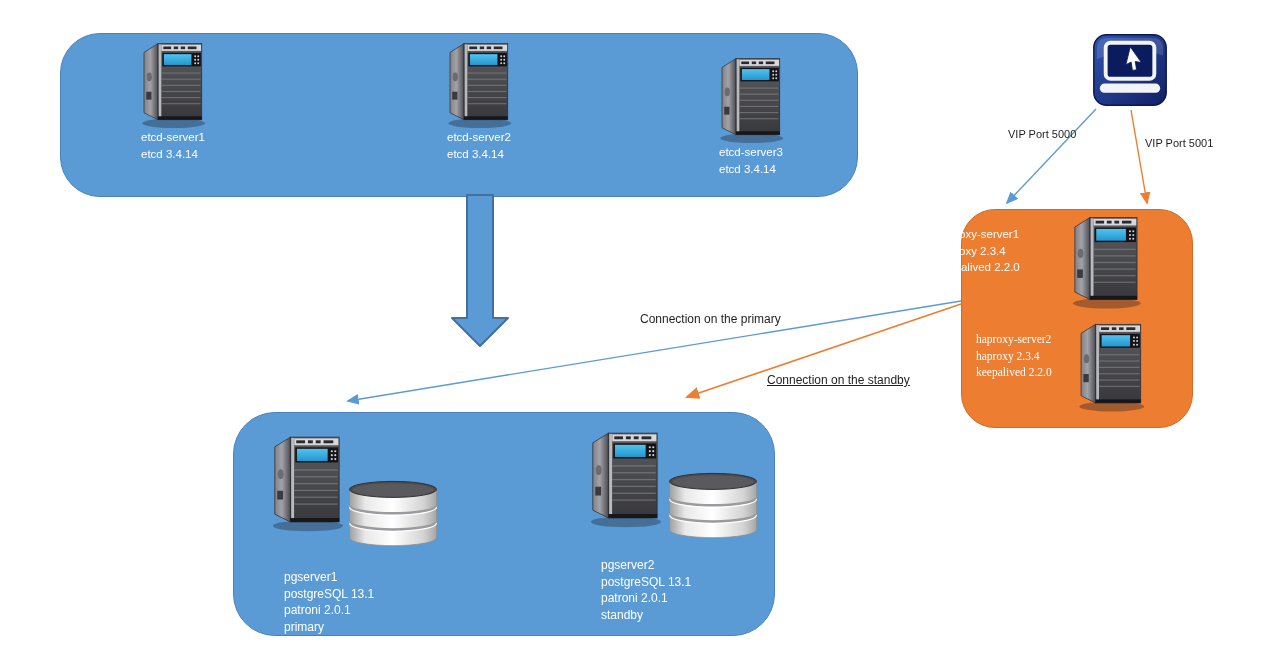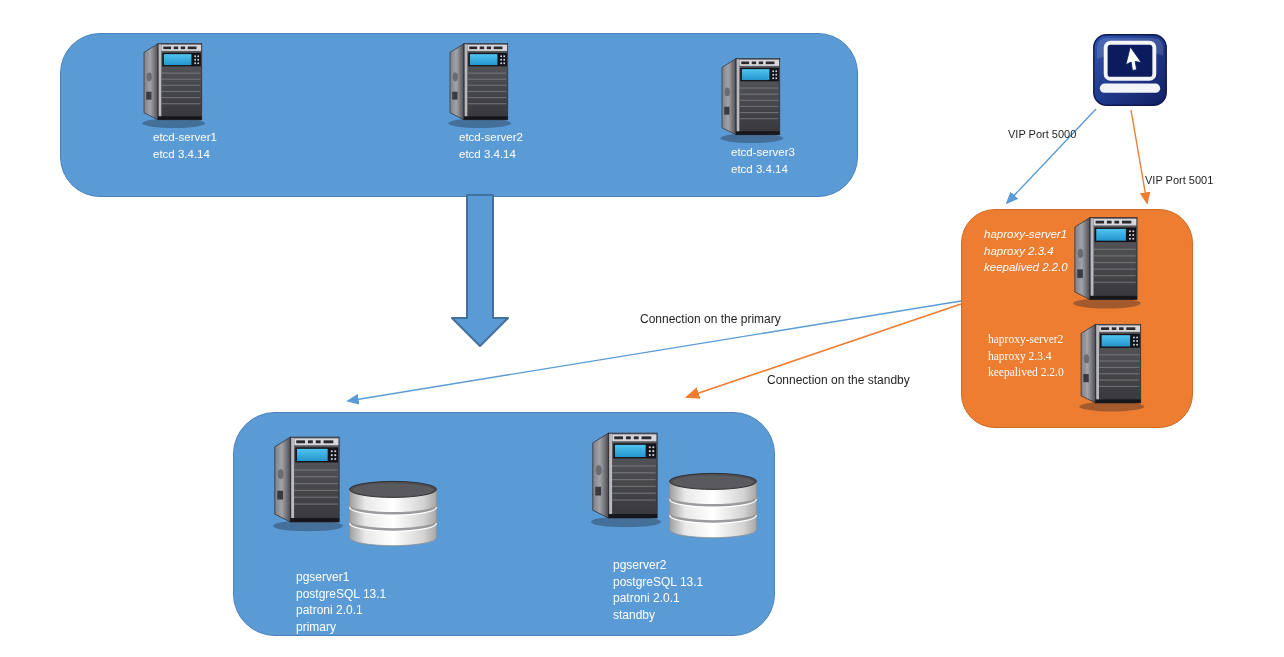--- a/index.html
+++ b/index.html
@@ -16,21 +16,21 @@
   .abs{position:absolute;}
   .unit{position:absolute;}
   .icon-svg{display:block;}
   .unit-label{color:#fff;font-size:11.5px;line-height:17px;white-space:nowrap;padding-left:4px;}
   .pg-label{font-size:12px;line-height:16.5px;position:absolute;padding-left:0;}
   .hap-label{position:absolute;color:#fff;font-size:11.5px;line-height:16.5px;white-space:nowrap;}
   .arrow-label{position:absolute;color:#1f1f1f;white-space:nowrap;}
   .vip-label{font-size:11px;}
   .conn-label{font-size:12px;}
   .overlay{position:absolute;left:0;top:0;pointer-events:none;}
-  .lbl-line{display:block;margin-left:12px;}
+  .lbl-line{display:block;}
 </style>
 </head>
 <body>
 
 <div class="canvas">
 
   <svg width="0" height="0" style="position:absolute" aria-hidden="true">
     <defs>
       <linearGradient id="g-side" x1="0" y1="0" x2="1" y2="0">
         <stop offset="0" stop-color="#808086"></stop>
@@ -163,21 +163,21 @@
       <div class="unit-label pg-label" style="left:16px;top:134px;">
         <span class="lbl-line">pgserver2</span>
         <span class="lbl-line">postgreSQL 13.1</span>
         <span class="lbl-line">patroni 2.0.1</span>
         <span class="lbl-line">standby</span>
       </div>
     </div>
   </div>
 
   <div class="box orange-box hap-box"></div>
-  <div class="hap-label" style="left:972px;top:226px;font-style:italic;">
+  <div class="hap-label" style="left:936px;top:226px;">
     <span class="lbl-line">haproxy-server1</span>
     <span class="lbl-line">haproxy 2.3.4</span>
     <span class="lbl-line">keepalived 2.2.0</span>
   </div>
   <svg class="abs icon-svg" style="left:1066px;top:211px;" width="78" height="98" viewBox="0 0 80 104">
       <use href="#sym-tower"></use>
     </svg>
   <div class="hap-label" style="left:976px;top:331px;font-family:Liberation Serif, serif;">
     <span class="lbl-line">haproxy-server2</span>
     <span class="lbl-line">haproxy 2.3.4</span>
@@ -201,17 +201,17 @@
       </marker>
     </defs>
     <polygon points="467,195 493,195 493,318 508,318 480,346 452,318 467,318" fill="#5B9BD5" stroke="#41719C" stroke-width="2" stroke-linejoin="round"></polygon>
     <line x1="1096" y1="109" x2="1007" y2="203" stroke="#5B9BD5" stroke-width="1.4" marker-end="url(#mk-blue)"></line>
     <line x1="1131" y1="110" x2="1147" y2="203" stroke="#ED7D31" stroke-width="1.4" marker-end="url(#mk-orange)"></line>
     <line x1="961" y1="301" x2="348" y2="401" stroke="#5B9BD5" stroke-width="1.4" marker-end="url(#mk-blue)"></line>
     <line x1="961" y1="304" x2="687" y2="397" stroke="#ED7D31" stroke-width="1.6" marker-end="url(#mk-orange)"></line>
   </svg>
 
   <div class="arrow-label vip-label" style="left:1008px;top:128px;">VIP Port 5000</div>
-  <div class="arrow-label vip-label" style="left:1145px;top:137px;margin-top:37px;">VIP Port 5001</div>
+  <div class="arrow-label vip-label" style="left:1145px;top:137px;">VIP Port 5001</div>
   <div class="arrow-label conn-label" style="left:640px;top:312px;">Connection on the primary</div>
-  <div class="arrow-label conn-label" style="left:767px;top:373px;">Connection on the standby</div>
+  <div class="arrow-label conn-label" style="left:767px;top:373px;text-decoration:underline;">Connection on the standby</div>
 
 </div>
 
 </body></html>

